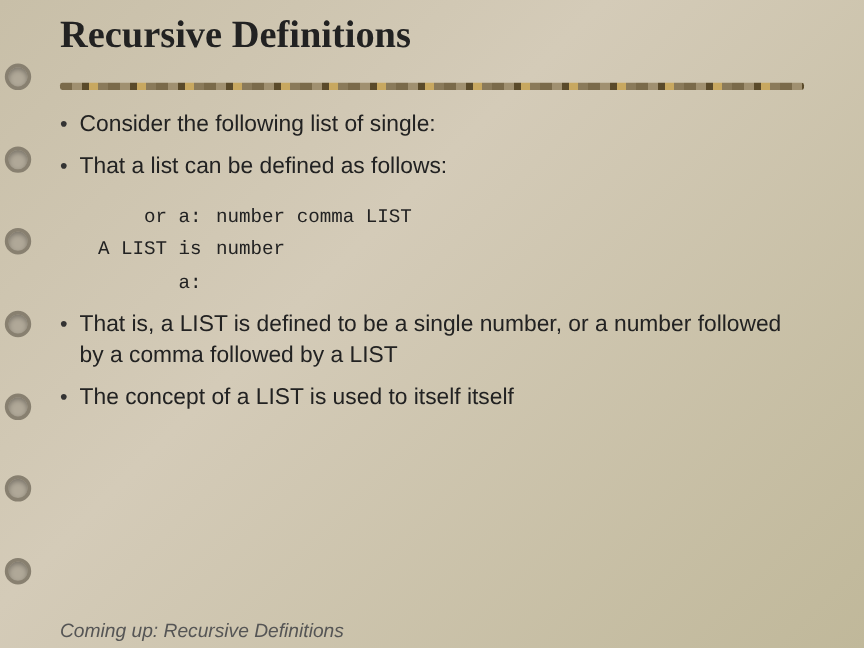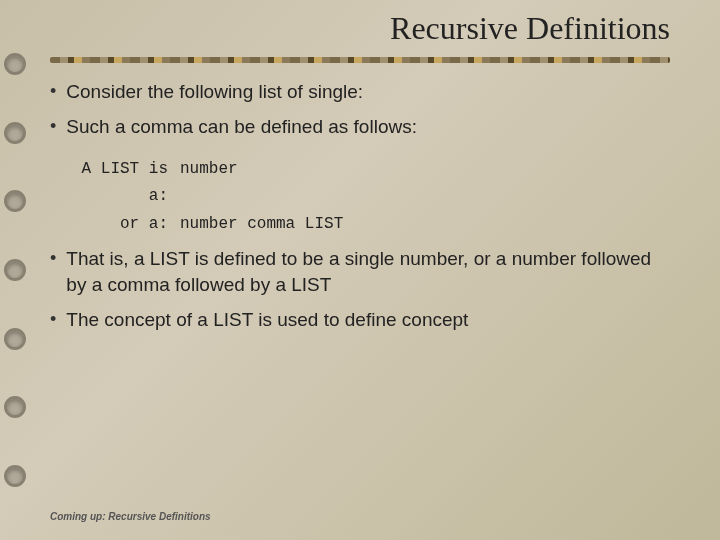--- a/index.html
+++ b/index.html
@@ -47,24 +47,24 @@
 
     .content-area {
       flex: 1;
       padding: 10px 50px 20px 50px;
       display: flex;
       flex-direction: column;
     }
 
     .slide-title {
       font-size: 32px;
-      font-weight: normal;
+      font-weight: bold;
       color: #222;
-      text-align: right;
-      margin-bottom: 10px;
+      text-align: left;
+      margin-bottom: 22px;
       font-family: 'Times New Roman', Times, serif;
     }
 
     
     .title-separator {
       width: 100%;
       height: 6px;
       background: repeating-linear-gradient(
         90deg,
         #7a6a4a 0px, #7a6a4a 10px,
@@ -122,26 +122,25 @@
 
     .code-indent {
       display: inline-block;
       width: 100px;
       text-align: right;
       padding-right: 12px;
     }
 
     .coming-up {
       position: absolute;
-      bottom: 18px;
+      bottom: 4px;
       left: 50px;
-      font-size: 10px;
+      font-size: 16px;
       color: #555;
       font-style: italic;
-      font-weight: bold;
     }
   </style>
 </head>
 <body>
 
 <div class="slide-container">
 
   <div class="rings">
     <div class="ring"></div>
     <div class="ring"></div>
@@ -159,41 +158,41 @@
     <div class="title-separator"></div>
 
     <div class="bullet-item">
       <span class="bullet-dot">•</span>
       <span class="bullet-text">Consider the following list of single:</span>
     </div>
 
 
     <div class="bullet-item">
       <span class="bullet-dot">•</span>
-      <span class="bullet-text">Such a comma can be defined as follows:</span>
+      <span class="bullet-text">That a list can be defined as follows:</span>
     </div>
 
     <div class="code-block">
       <div class="code-line">
+        <span class="code-indent">or a:</span>
+        <span>number   comma   LIST</span>
+      </div>
+      <div class="code-line">
         <span class="code-indent">A LIST is a:</span>
         <span>number</span>
-      </div>
-      <div class="code-line">
-        <span class="code-indent">or a:</span>
-        <span>number   comma   LIST</span>
       </div>
     </div>
 
     <div class="bullet-item">
       <span class="bullet-dot">•</span>
       <span class="bullet-text">That is, a LIST is defined to be a single number, or a number followed by a comma followed by a LIST</span>
     </div>
 
     <div class="bullet-item">
       <span class="bullet-dot">•</span>
-      <span class="bullet-text">The concept of a LIST is used to define concept</span>
+      <span class="bullet-text">The concept of a LIST is used to itself itself</span>
     </div>
 
   </div>
 
   <div class="coming-up">Coming up: Recursive Definitions</div>
 
 </div>
 
 </body></html>

